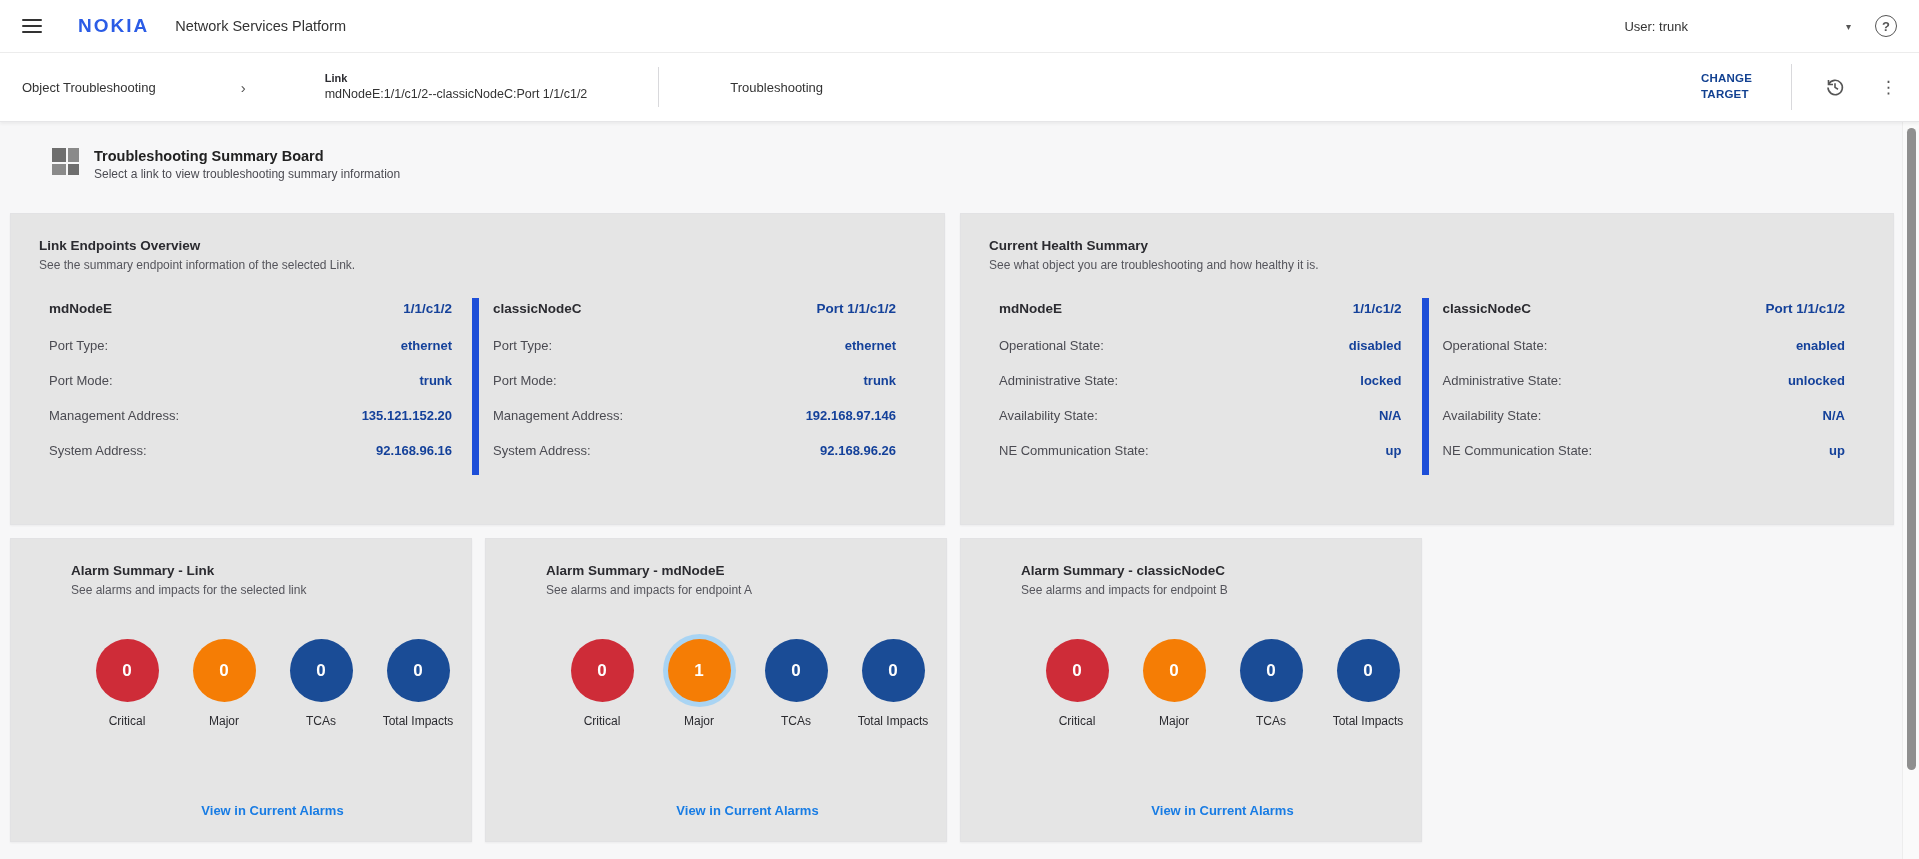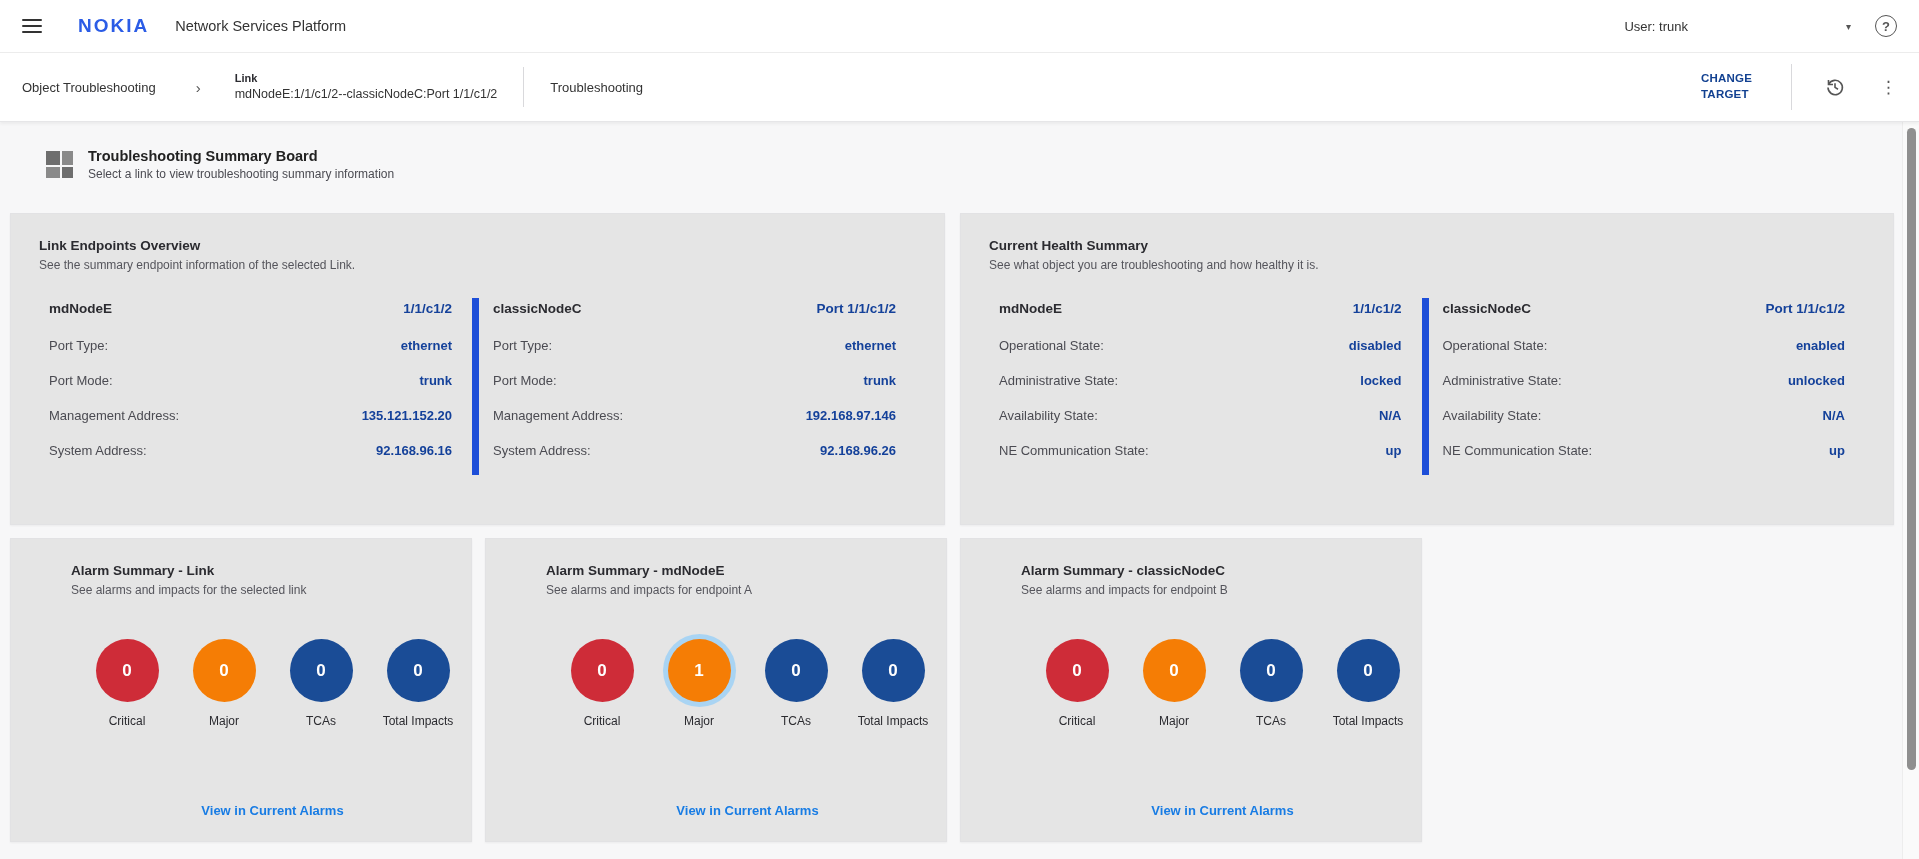--- a/index.html
+++ b/index.html
@@ -19,38 +19,38 @@
   .user-menu { display:flex; align-items:center; cursor:pointer; }
   .user-label { font-size:13px; color:#333; }
   .caret { margin-left:158px; font-size:10px; color:#555; }
   .help-btn { width:22px; height:22px; border:1.6px solid #555; border-radius:50%;
     display:flex; align-items:center; justify-content:center; font-size:13px;
     color:#555; margin-left:24px; cursor:pointer; font-weight:bold; }
 
   
   .crumbbar { height:69px; background:#fff; border-bottom:1px solid #e6e6e8;
     box-shadow:0 2px 3px rgba(0,0,0,.05); display:flex; align-items:center;
-    padding:0 22px; position:relative; z-index:2; }
+    padding:0 22px; position:relative; z-index:2;gap:45px; }
   .crumb { font-size:13px; color:#333; }
   .crumb-chevron { margin:0 34px 0 40px; color:#555; font-size:15px; }
   .crumb-target { display:flex; flex-direction:column; line-height:1.35; }
   .crumb-target-label { font-size:11px; font-weight:bold; color:#2b2b30; }
   .crumb-target-value { font-size:12.5px; color:#333; }
   .crumb-divider { width:1px; height:40px; background:#d9d9dc; margin:0 26px; }
   .crumbbar-right { margin-left:auto; display:flex; align-items:center; }
   .change-target { font-size:11.5px; font-weight:bold; color:#124191; width:64px;
     text-align:left; line-height:1.35; letter-spacing:.2px; cursor:pointer; }
   .right-divider { width:1px; height:46px; background:#d9d9dc; margin:0 26px; }
   .icon-btn { width:34px; height:34px; display:flex; align-items:center;
     justify-content:center; cursor:pointer; color:#555; }
   .kebab { font-size:17px; color:#555; letter-spacing:0; margin-left:28px; }
 
   
   .content { padding:26px 25px 0 10px; }
-  .board-header { display:flex; align-items:center; margin-left:24px;padding-left:12px; }
+  .board-header { display:flex; align-items:flex-start; margin-left:30px;padding-left:12px; }
   .board-icon { width:27px; height:27px; display:grid;
     grid-template-columns:14px 11px; grid-template-rows:14px 11px; gap:2px; }
   .board-icon i { background:#6e6e6e; display:block; }
   .board-icon i.b { background:#8a8a8a; }
   .board-titles { margin-left:15px; }
   .board-title { font-size:14.5px; font-weight:bold; color:#222; }
   .board-subtitle { font-size:12px; color:#4b4b52; margin-top:3px; }
 
   .row1 { display:flex; gap:15px; margin-top:32px; }
   .row2 { display:flex; gap:13px; margin-top:13px; }

